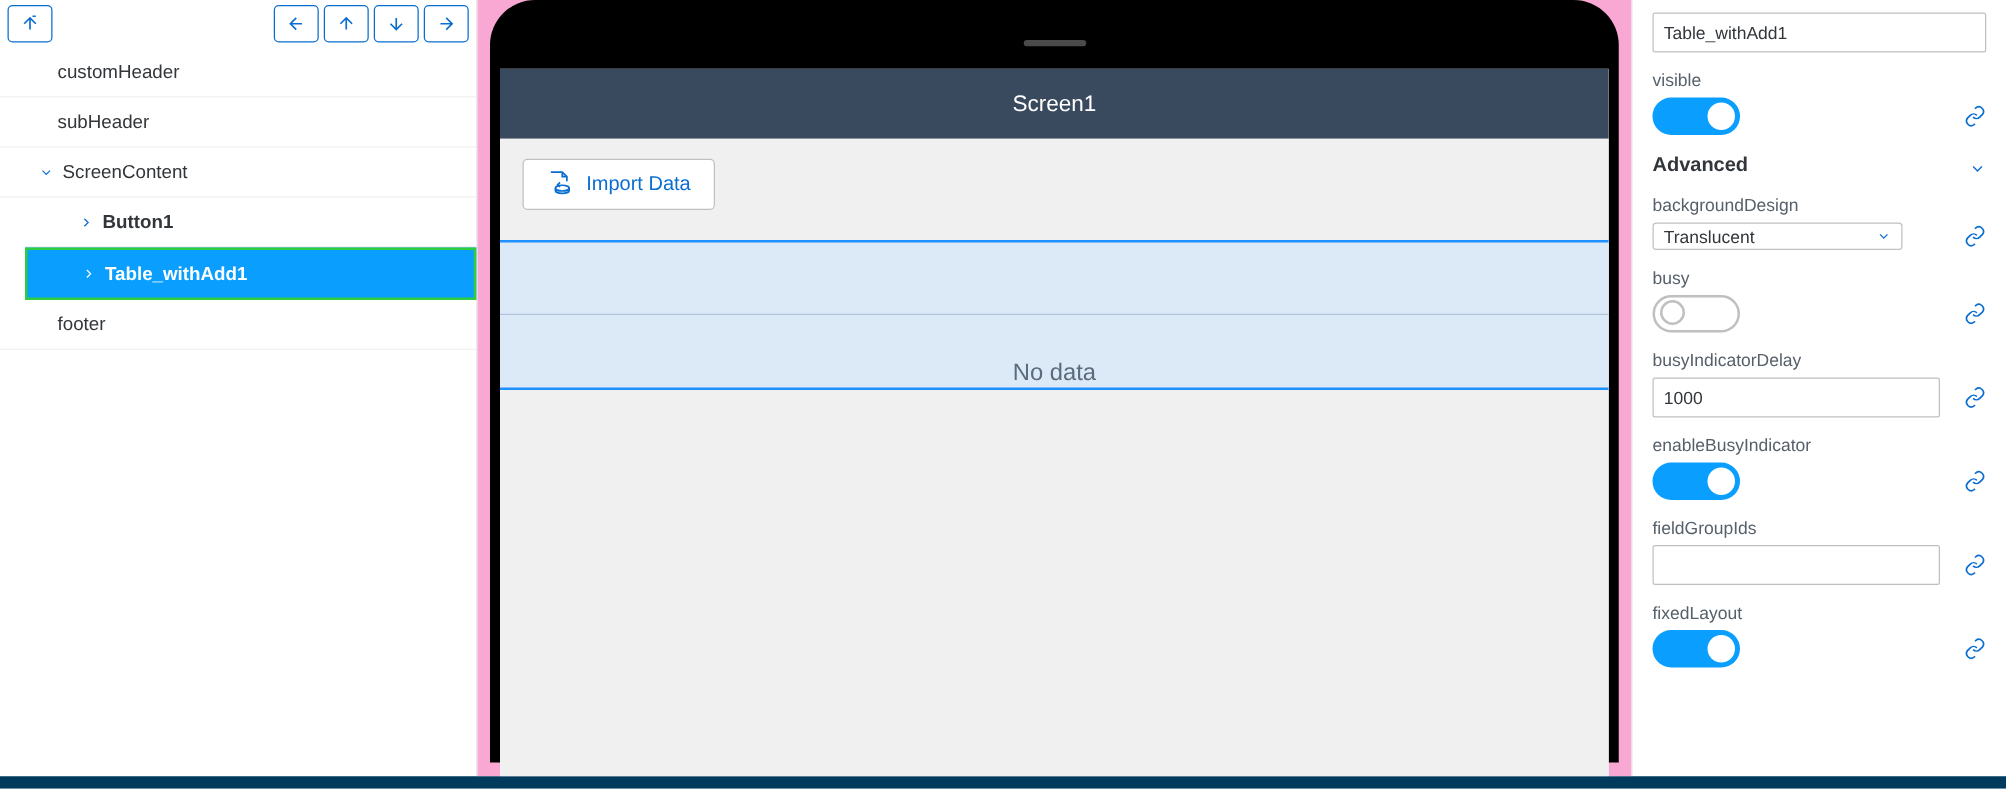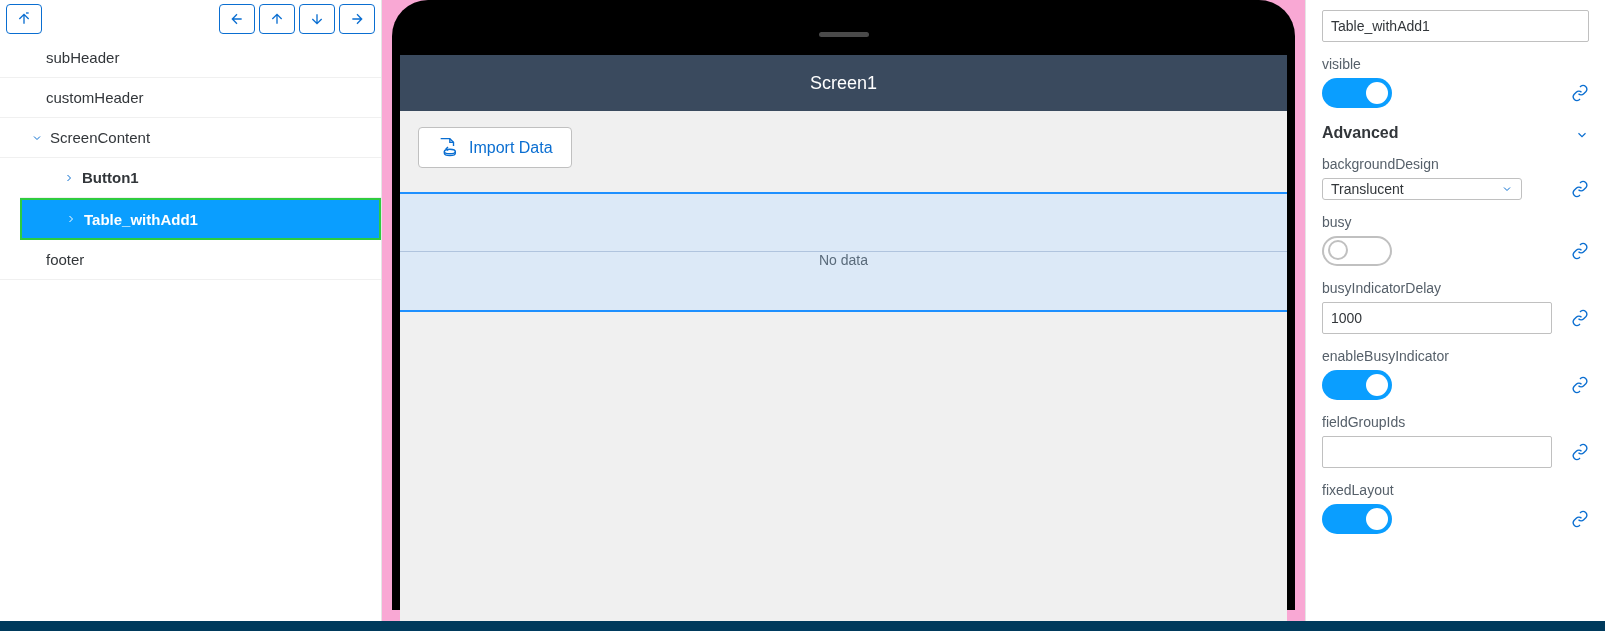--- a/index.html
+++ b/index.html
@@ -32,21 +32,21 @@
   .device { position: absolute; top: 0; left: 10px; right: 10px; height: 610px; background: #000; border-radius: 36px 36px 0 0; padding: 22px 8px 0 8px; }
   .speaker { width: 50px; height: 5px; background: #4a4a4a; border-radius: 3px; margin: 10px auto 18px auto; }
   .app-screen { background: #f0f0f0; height: 100%; display: flex; flex-direction: column; overflow: hidden; }
   .app-header { background: #3a4a5e; color: #fff; height: 56px; display: flex; align-items: center; justify-content: center; font-size: 18px; flex-shrink: 0; }
   .app-body { background: #f0f0f0; flex: 1; padding: 16px 0 0 0; position: relative; }
   .import-btn { margin-left: 18px; height: 41px; padding: 0 18px; border: 1px solid #c0c0c0; border-radius: 4px; background: #fff; color: #0a6ed1; font-size: 16px; display: inline-flex; align-items: center; gap: 10px; cursor: pointer; }
   .import-btn svg { width: 22px; height: 22px; stroke: #0a6ed1; fill: none; stroke-width: 1.5; }
 
   .table-preview { margin-top: 24px; border-top: 2px solid #1e90ff; border-bottom: 2px solid #1e90ff; background: #dce9f7; }
   .thead-row { height: 58px; border-bottom: 1px solid #b0c4de; }
-  .nodata-row { height: 58px; display: flex; align-items: flex-start; justify-content: center; color: #5a6b7b; font-size: 14px; }
+  .nodata-row { height: 58px; display: flex; align-items: flex-end; justify-content: center; color: #5a6b7b; font-size: 19px; }
 
   
   .props { width: 300px; background: #fff; border-left: 1px solid #e5e5e5; padding: 10px 16px; overflow-y: auto; font-size: 14px; color: #56606a; }
   .prop-input { width: 230px; height: 32px; border: 1px solid #c0c0c0; border-radius: 2px; padding: 0 8px; font-size: 14px; color: #32363a; }
   .prop-select { width: 200px; height: 22px; border: 1px solid #c0c0c0; border-radius: 3px; padding: 0 8px; font-size: 14px; color: #32363a; background: #fff; display: flex; align-items: center; justify-content: space-between; cursor: pointer; }
   .prop-select svg { width: 12px; height: 12px; stroke: #0a6ed1; fill: none; stroke-width: 2; }
   .prop-label { margin: 14px 0 6px 0; }
   .prop-row { display: flex; align-items: center; justify-content: space-between; gap: 8px; }
   .link-icon { width: 18px; height: 18px; cursor: pointer; }
   .link-icon svg { width: 18px; height: 18px; stroke: #0a6ed1; fill: none; stroke-width: 1.8; }
@@ -98,24 +98,24 @@
         <div class="tb-btn">
           <svg viewBox="0 0 24 24">
               <path d="M5 12h14M12 5l7 7-7 7"></path>
             </svg>
         </div>
       </div>
     </div>
 
     <ul class="tree">
       <li class="tree-row ind-1">
+        <span class="label">customHeader</span>
+      </li>
+      <li class="tree-row ind-1">
         <span class="label">subHeader</span>
-      </li>
-      <li class="tree-row ind-1">
-        <span class="label">customHeader</span>
       </li>
       <li class="tree-row ind-2">
         <span class="arrow">
             <svg viewBox="0 0 24 24">
               <path d="M6 9l6 6 6-6"></path>
             </svg>
           </span>
         <span class="label">ScreenContent</span>
       </li>
       <li class="tree-row ind-3 bold">

